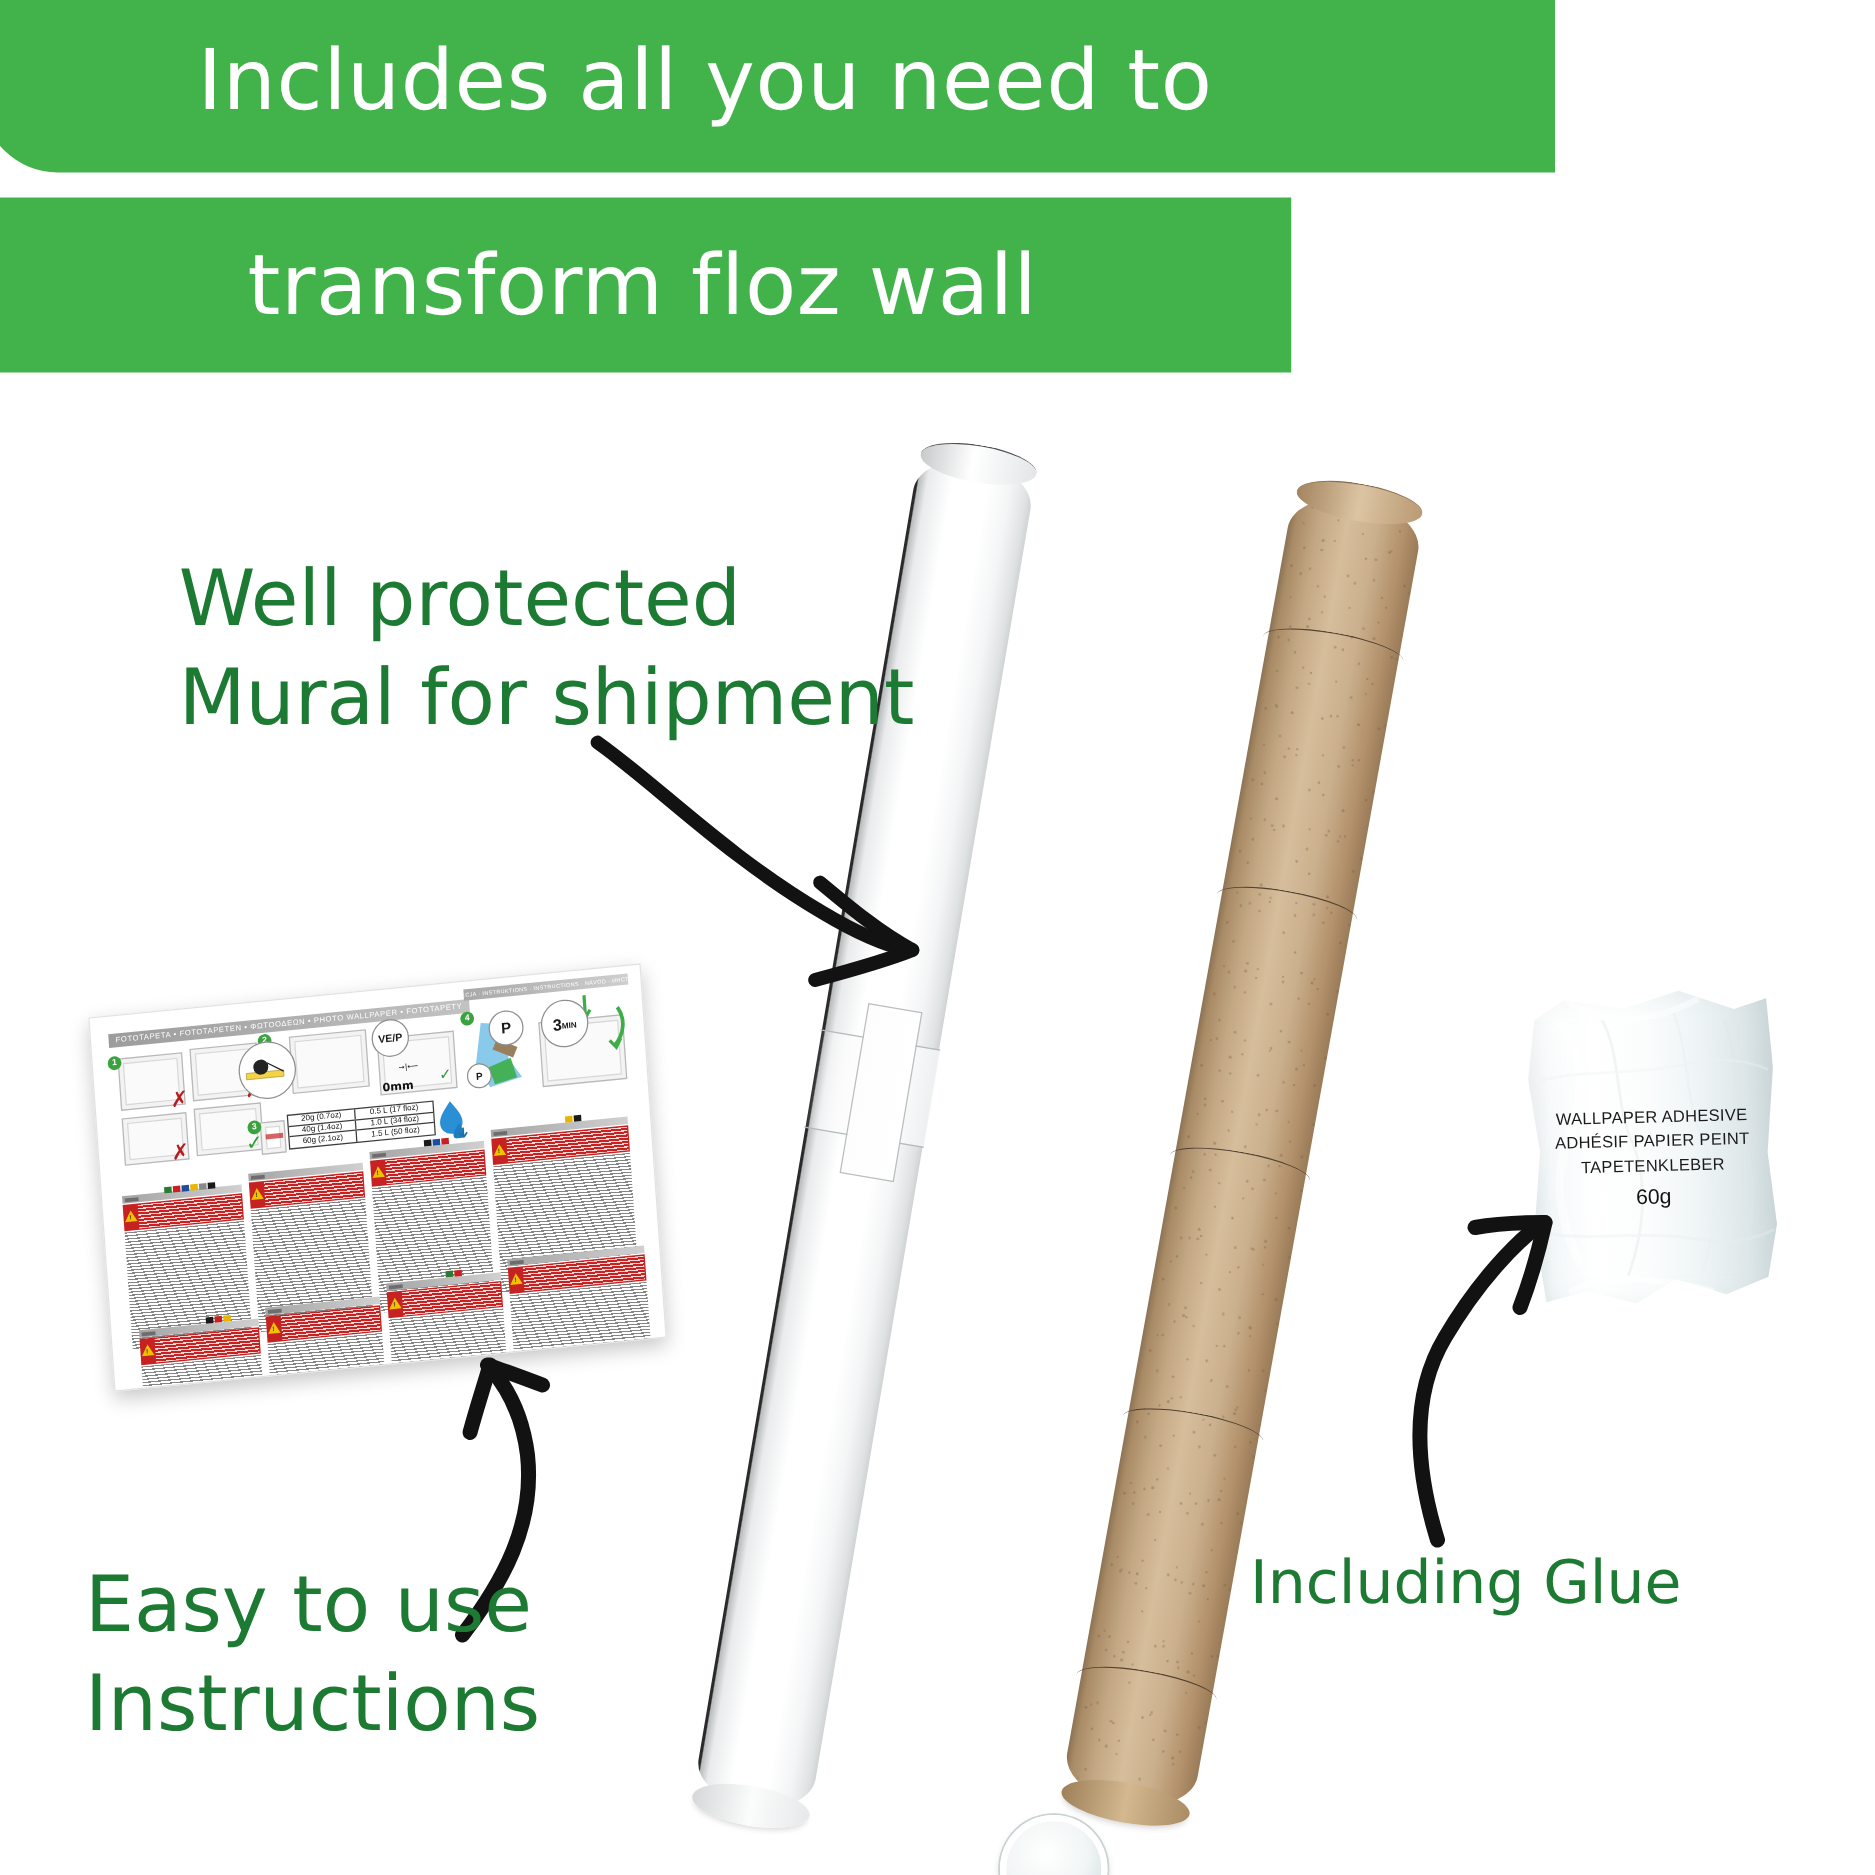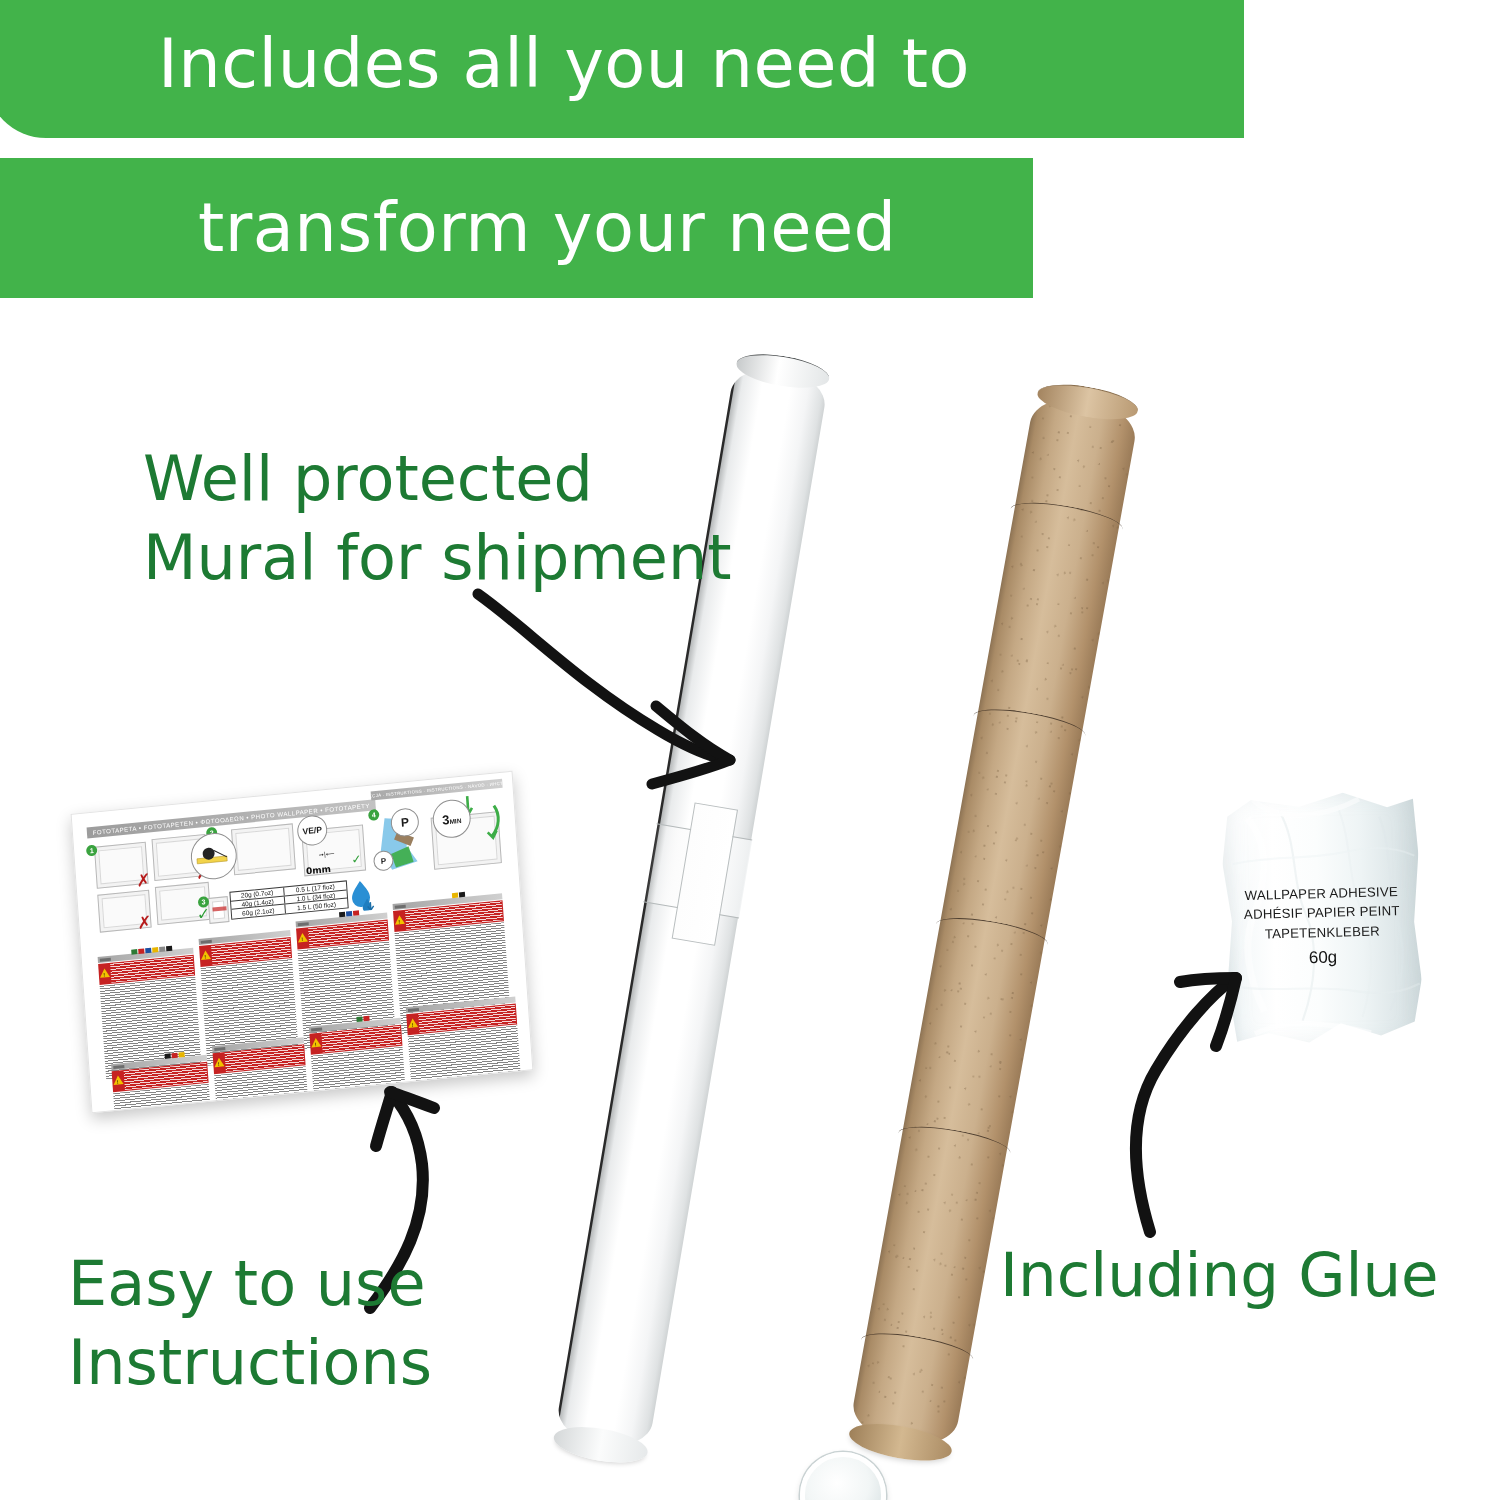--- a/index.html
+++ b/index.html
@@ -28,21 +28,21 @@
   }
 
   
   .annot {
     position:absolute; color:#1d7a33;
     font-family:"DejaVu Sans","Liberation Sans",sans-serif;
     font-size:62px; line-height:1.28; white-space:pre-line;
   }
   #annot-mural   { left:143px; top:424px;margin-top:15px; }
   #annot-instr   { left:68px;  top:1244px; }
-  #annot-glue    { left:1000px; top:1236px; font-size:61px; }
+  #annot-glue    { left:1000px; top:1236px; font-size:48px; }
 
   
   .arrow { position:absolute; pointer-events:none; }
   #arrow-mural { left:430px; top:580px; width:400px; height:230px; }
   #arrow-instr { left:330px; top:1060px; width:240px; height:260px; }
   #arrow-glue  { left:1030px; top:950px;  width:240px; height:290px; }
 
   
   #tube-white {
     position:absolute; left:735px; top:370px;
@@ -271,21 +271,21 @@
 </style>
 </head>
 <body>
 
 <div id="stage">
 
   <div class="banner" id="banner1">
     <span>Includes all you need to</span>
   </div>
   <div class="banner" id="banner2">
-    <span>transform your need</span>
+    <span>transform floz wall</span>
   </div>
 
   <div id="tube-white">
     <div class="body"></div>
     <div class="cap-top"></div>
     <div class="band"></div>
     <div class="cap-bot"></div>
   </div>
 
   <div id="tube-kraft">

